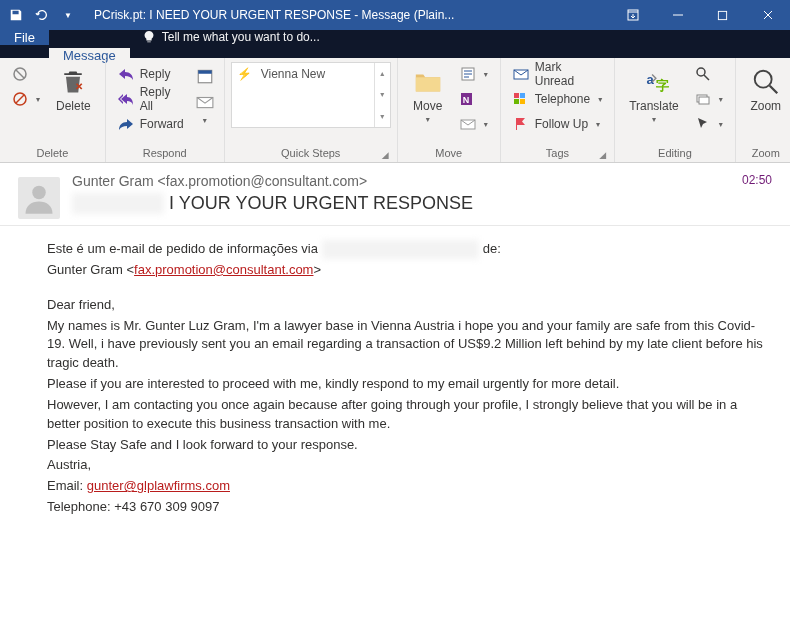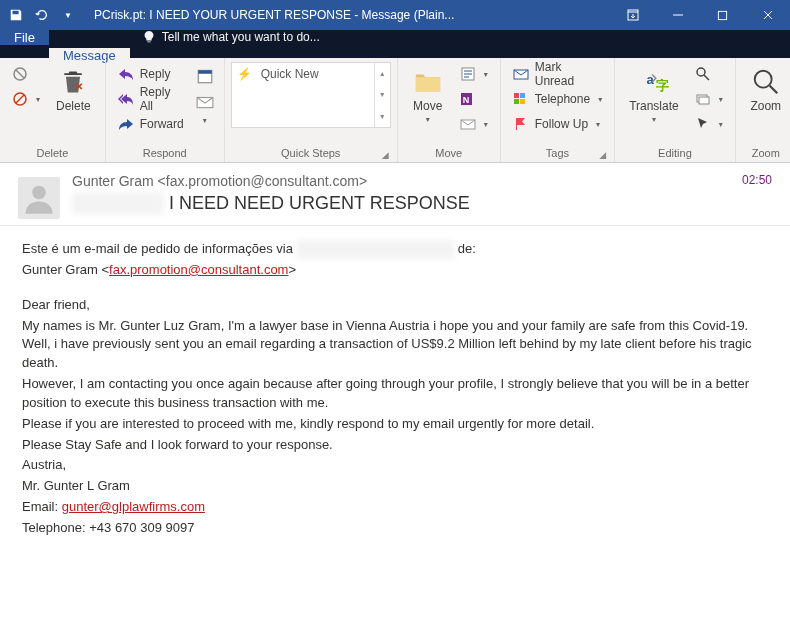--- a/index.html
+++ b/index.html
@@ -44,21 +44,21 @@
 
 
 .msg-header { padding: 10px 18px 6px 18px; border-bottom: 1px solid #e8e8e8; display: flex; gap: 12px; }
 .avatar { width: 42px; height: 42px; background: #e6e6e6; border-radius: 2px; display: flex; align-items: center; justify-content: center; margin-top: 4px; }
 .header-info { flex: 1; }
 .from-line { color: #666; font-size: 14px; margin-bottom: 4px; }
 .subject-line { font-size: 18px; color: #333; font-weight: 400; margin-top: 2px; }
 .time { font-size: 12px; color: #701a75; }
 
 
-.msg-body { padding: 14px 22px; font-size: 13px; color: #323130; line-height: 1.45; }
+.msg-body { padding: 14px 22px; font-size: 13px; color: #323130; line-height: 1.45; margin-left: 25px; }
 .msg-body p { margin-bottom: 2px; }
 .msg-body a { color: #b91c1c; text-decoration: underline; }
 .msg-body .sp { height: 14px; }
 .redact { background: #f3f3f3; color: #f3f3f3; display: inline-block; padding: 0 4px; position: relative; filter: blur(3px); }
 </style>
 </head>
 <body>
 
 <div class="titlebar">
   <div class="qat">
@@ -194,21 +194,21 @@
       </div>
     </div>
     <div class="group-label">Respond</div>
   </div>
 
   <div class="group">
     <div class="group-body">
       <div class="quicksteps-box">
         <div class="qs-item">
           <span style="color:#d8a000;">⚡</span>
-          <span>Quick New</span>
+          <span>Vienna New</span>
         </div>
         <div class="qs-arrows">
           <div>▴</div>
           <div>▾</div>
           <div>▾</div>
         </div>
       </div>
     </div>
     <div class="group-label"><span>Quick Steps</span><span class="launcher">◢</span></div>
   </div>
@@ -359,32 +359,31 @@
   <div class="avatar">
     <svg width="36" height="36" viewBox="0 0 32 32">
         <circle cx="16" cy="11" r="6" fill="#c0c0c0"></circle>
         <path fill="#c0c0c0" d="M4 30c0-7 5-11 12-11s12 4 12 11H4z"></path>
       </svg>
   </div>
   <div class="header-info">
     <div class="from-line">Gunter Gram &lt;fax.promotion@consultant.com&gt;</div>
     <div class="subject-line">
       <span class="redact">XXXXXXX</span>
-      <span>I NEED NEED URGENT RESPONSE</span>
+      <span>I YOUR YOUR URGENT RESPONSE</span>
     </div>
   </div>
   <div class="time">02:50</div>
 </div>
 
 <div class="msg-body">
   <p><span>Este é um e-mail de pedido de informações via </span><span class="redact">xxxxxxxxxxxxxxxxxxxxxxx</span><span> de:</span></p>
   <p><span>Gunter Gram &lt;</span><a href="#">fax.promotion@consultant.com</a><span>&gt;</span></p>
   <div class="sp"></div>
   <p>Dear friend,</p>
   <p>My names is Mr. Gunter Luz Gram, I'm a lawyer base in Vienna Austria i hope you and your family are safe from this Covid-19. Well, i have previously sent you an email regarding a transaction of US$9.2 Million left behind by my late client before his tragic death.</p>
+  <p>Please if you are interested to proceed with me, kindly respond to my email urgently for more detail.</p>
   <p>However, I am contacting you once again because after going through your profile, I strongly believe that you will be in a better position to execute this business transaction with me.</p>
-  <p>Please if you are interested to proceed with me, kindly respond to my email urgently for more detail.</p>
   <p>Please Stay Safe and I look forward to your response.</p>
   <p>Austria,</p>
-  <p>Mr. Gunter L Gram</p>
   <p><span>Email: </span><a href="#">gunter@glplawfirms.com</a></p>
   <p>Telephone: +43 670 309 9097</p>
 </div>
 
 </body></html>

